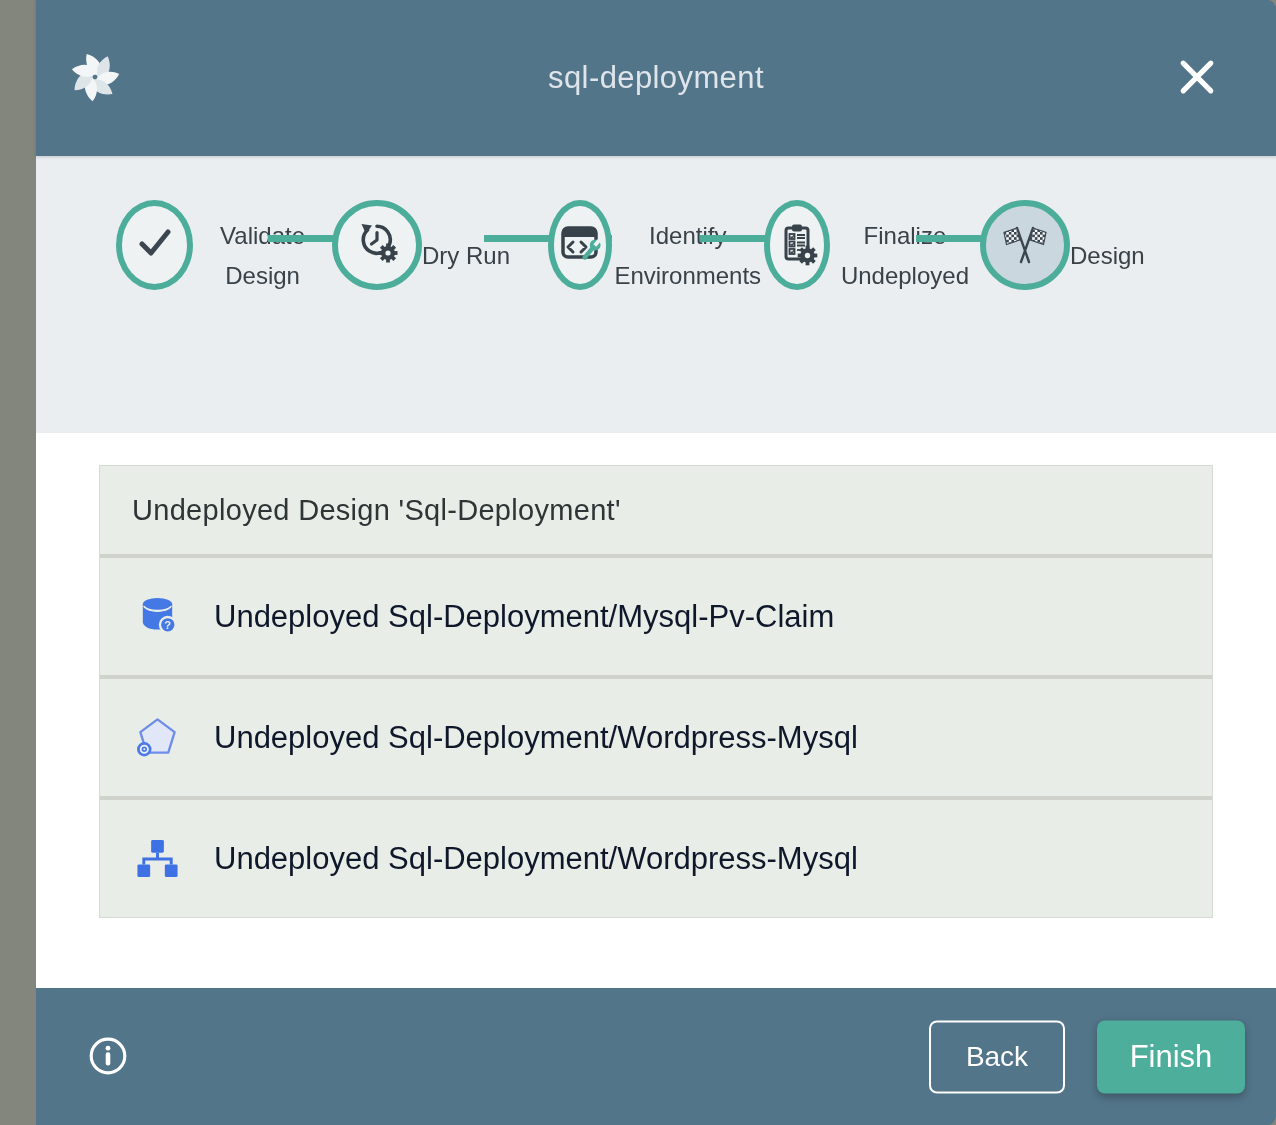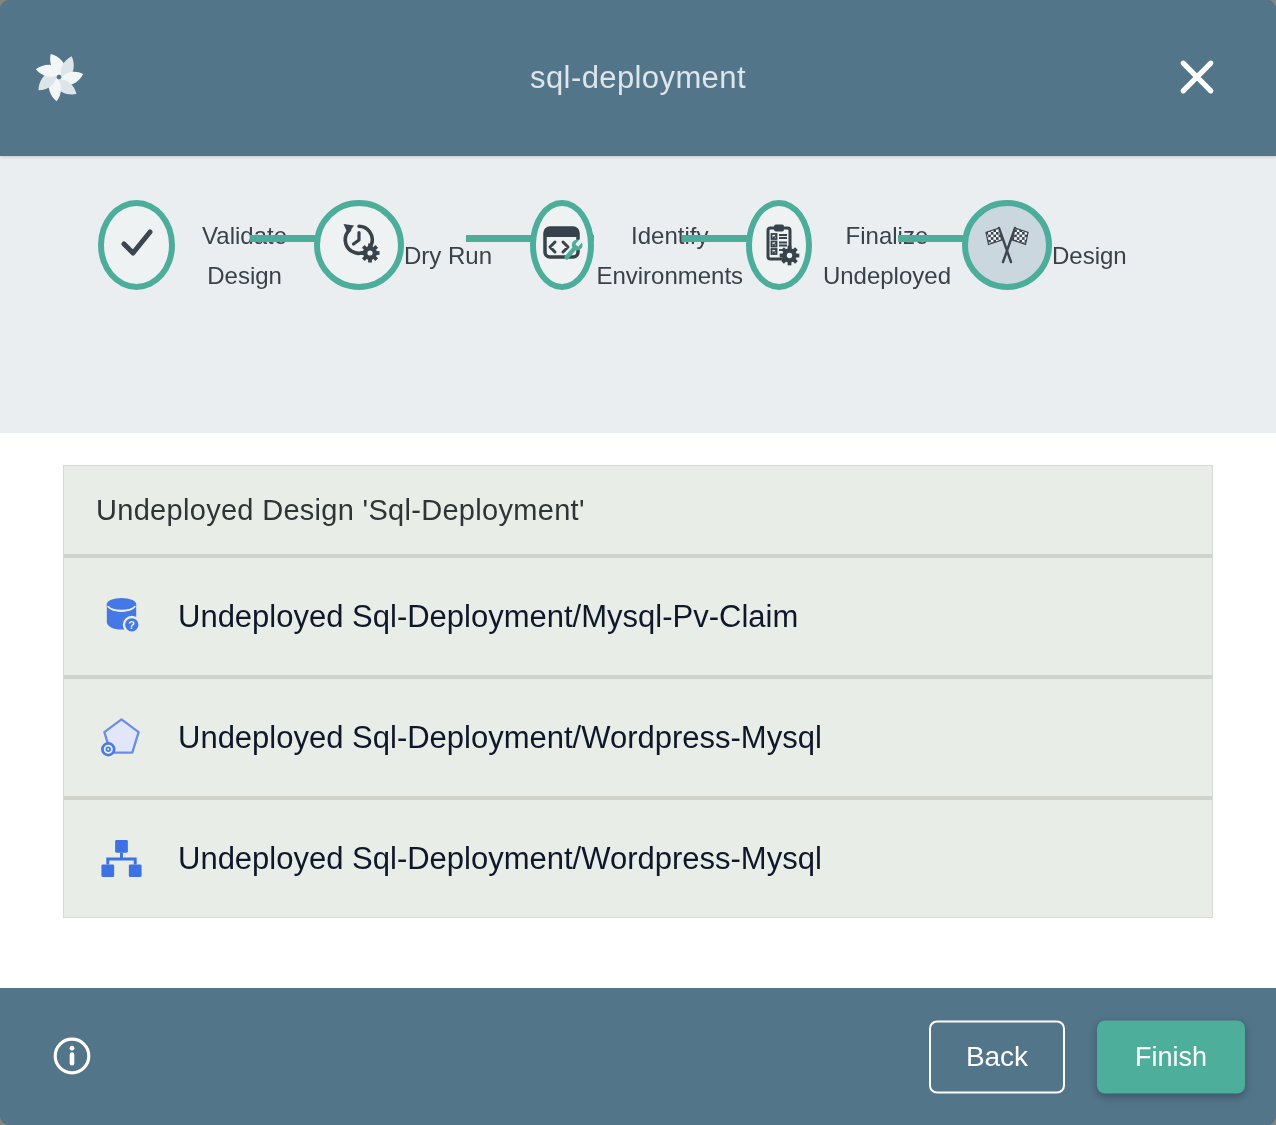--- a/index.html
+++ b/index.html
@@ -1,17 +1,17 @@
 <!DOCTYPE html>
 <html><head>
 <meta charset="utf-8">
 <style>
   html,body{margin:0;padding:0;width:1276px;height:1125px;overflow:hidden;background:#83867c;}
   .dialog{position:absolute;inset:0;border-radius:9px;overflow:hidden;display:flex;flex-direction:column;
-          font-family:"Liberation Sans",sans-serif;}
+          font-family:"Liberation Sans",sans-serif;padding-left:36px;}
 
   
   .hdr{flex:0 0 156px;background:#53758a;position:relative;display:flex;align-items:center;justify-content:center;
        box-shadow:0 1px 3px rgba(0,0,0,.18);}
   .logo{position:absolute;left:34px;top:52px;width:50px;height:50px;}
   .hdr-title{font-size:31px;color:#dfe5ea;letter-spacing:.4px;}
   .close-btn{position:absolute;right:54px;top:52px;width:50px;height:50px;background:none;border:none;padding:2px;cursor:pointer;}
 
   
   .stepper{flex:0 0 277px;background:#ebeef0;}
@@ -34,21 +34,21 @@
   .row-text{font-size:31px;color:#0f172a;}
 
   
   .ftr{flex:0 0 137px;background:#53758a;position:relative;display:flex;align-items:center;}
   .info-btn{position:absolute;left:50px;top:50%;transform:translateY(-50%);width:44px;height:44px;
             background:none;border:none;padding:0;cursor:pointer;}
   .ftr-buttons{position:absolute;right:31px;top:50%;transform:translateY(-50%);display:flex;align-items:center;}
   .btn-back{width:136px;height:73px;background:transparent;border:2px solid #ffffff;border-radius:8px;
             color:#ffffff;font-size:28px;font-family:"Liberation Sans",sans-serif;cursor:pointer;}
   .btn-finish{width:148px;height:73px;margin-left:32px;background:#4cae9b;border:none;border-radius:8px;
-              color:#ffffff;font-size:27px;font-family:"Liberation Sans",sans-serif;cursor:pointer;
+              color:#ffffff;font-size:31px;font-family:"Liberation Sans",sans-serif;cursor:pointer;
               box-shadow:0 3px 8px rgba(0,0,0,.28);}
 </style>
 </head>
 <body>
 
 <div class="dialog">
 
   <div class="hdr">
     <span class="logo">
       <svg viewBox="-24 -24 48 48" width="50" height="50">

